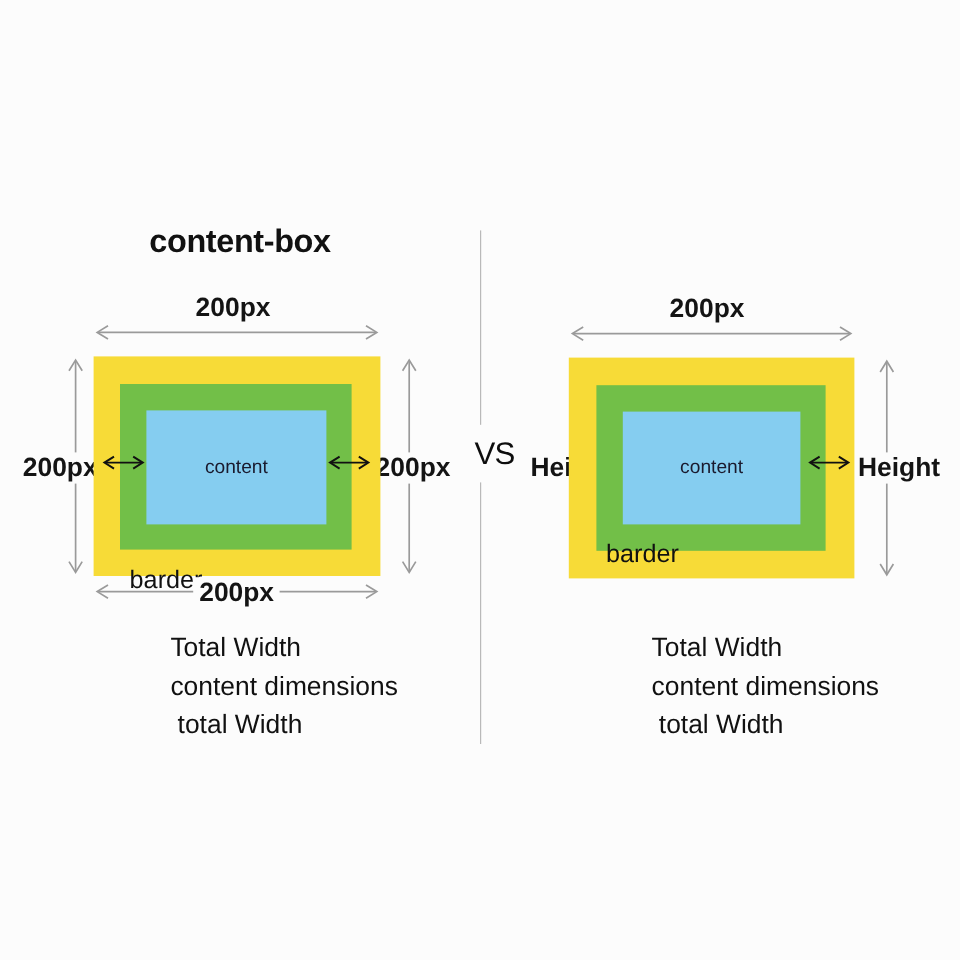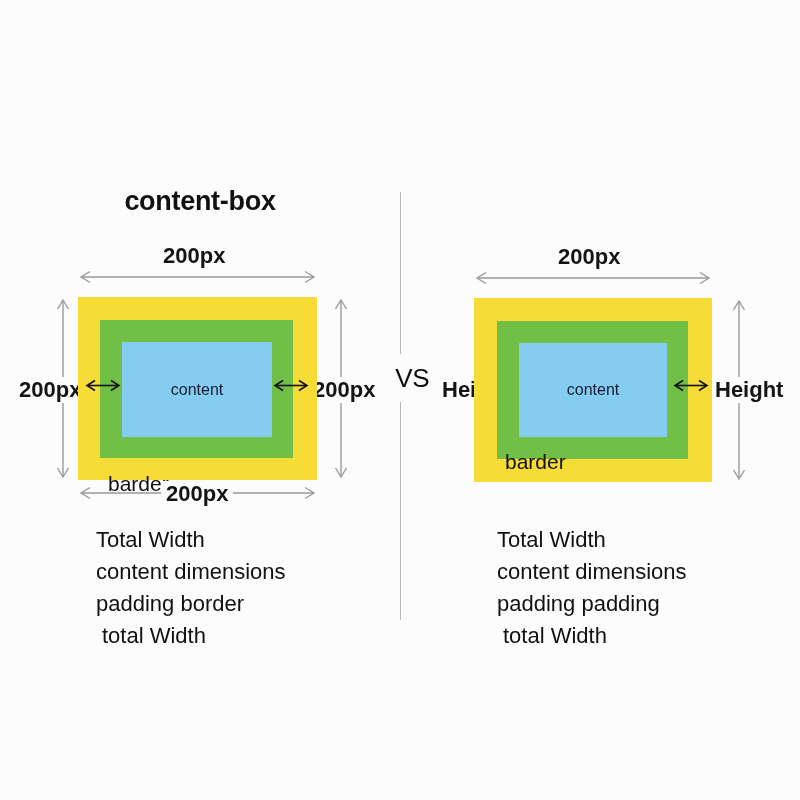--- a/index.html
+++ b/index.html
@@ -125,20 +125,21 @@
   .pad-arrow { position: absolute; }
   .pad-arrow svg { display: block; overflow: visible; }
 
   
   .desc {
     position: absolute;
     font-size: 22px;
     line-height: 32px;
     color: #111111;
     white-space: nowrap;
+    margin-left: 46px;
   }
   #desc-left  { left: 96px;  top: 524px; }
   #desc-right { left: 497px; top: 524px; }
   .desc div.indent { padding-left: 6px; }
 </style>
 </head>
 <body>
 
 <div id="canvas">
 
@@ -206,21 +207,20 @@
       <line x1="4" y1="7" x2="235" y2="7" stroke="#9a9a9a" stroke-width="1.4"></line>
       <polyline points="12,1.5 3,7 12,12.5" fill="none" stroke="#9a9a9a" stroke-width="1.4"></polyline>
       <polyline points="227,1.5 236,7 227,12.5" fill="none" stroke="#9a9a9a" stroke-width="1.4"></polyline>
     </svg>
   </div>
   <div class="dim-text boxed" style="left:161px; top:481px;">200px</div>
 
   <div class="desc" id="desc-left">
     <div>Total Width</div>
     <div>content dimensions</div>
-    <div>padding border</div>
     <div class="indent">total Width</div>
   </div>
 
   <div class="dim-h" style="left:474px; top:271px;">
     <svg width="238" height="14" viewBox="0 0 238 14">
       <line x1="4" y1="7" x2="234" y2="7" stroke="#9a9a9a" stroke-width="1.4"></line>
       <polyline points="12,1.5 3,7 12,12.5" fill="none" stroke="#9a9a9a" stroke-width="1.4"></polyline>
       <polyline points="226,1.5 235,7 226,12.5" fill="none" stroke="#9a9a9a" stroke-width="1.4"></polyline>
     </svg>
   </div>
@@ -252,17 +252,16 @@
     <svg width="38" height="13" viewBox="0 0 38 13">
       <line x1="4" y1="6.5" x2="34" y2="6.5" stroke="#111" stroke-width="1.6"></line>
       <polyline points="11,1.5 3,6.5 11,11.5" fill="none" stroke="#111" stroke-width="1.6"></polyline>
       <polyline points="27,1.5 35,6.5 27,11.5" fill="none" stroke="#111" stroke-width="1.6"></polyline>
     </svg>
   </div>
 
   <div class="desc" id="desc-right">
     <div>Total Width</div>
     <div>content dimensions</div>
-    <div>padding padding</div>
     <div class="indent">total Width</div>
   </div>
 
 </div>
 
 </body></html>

